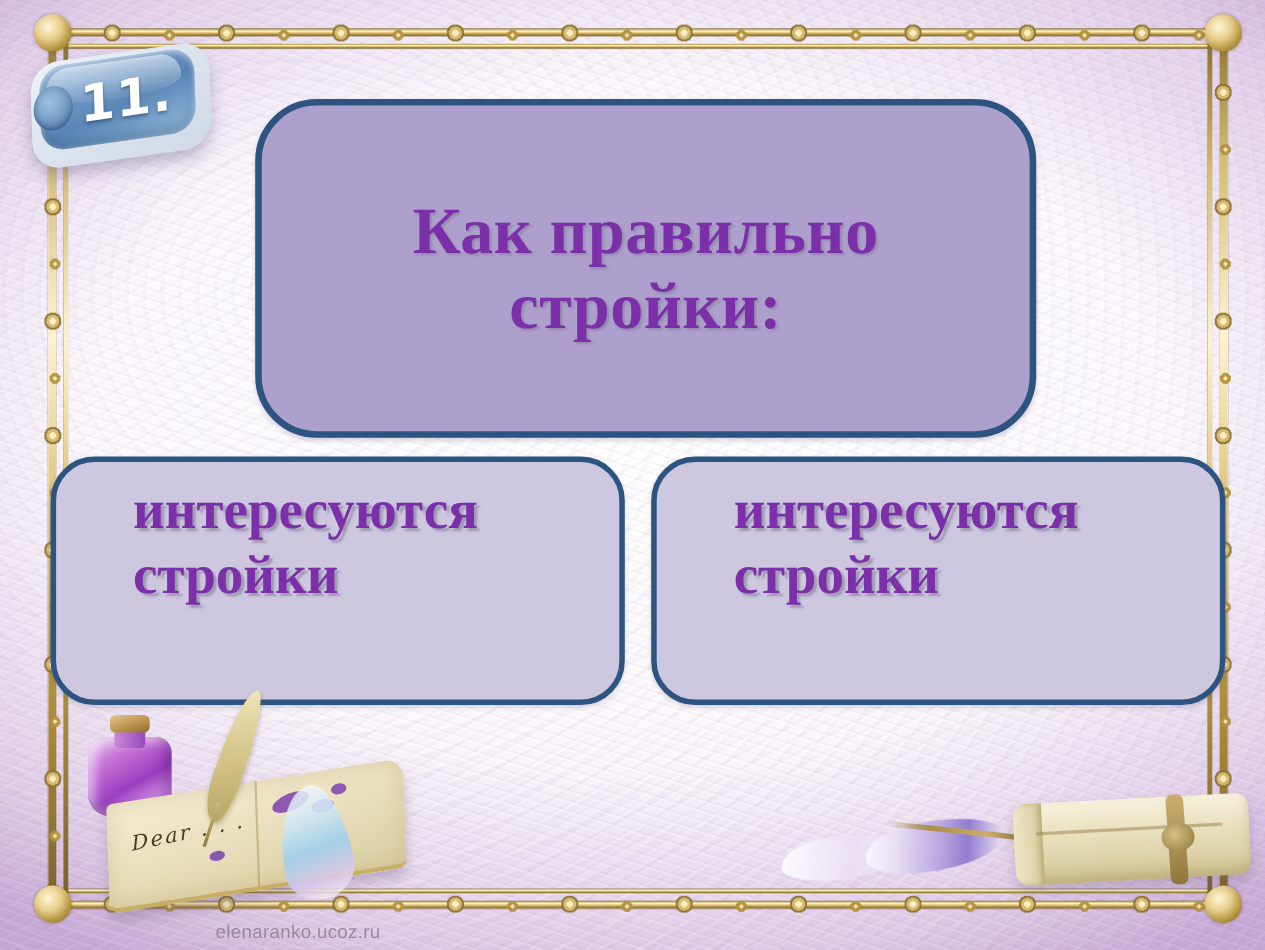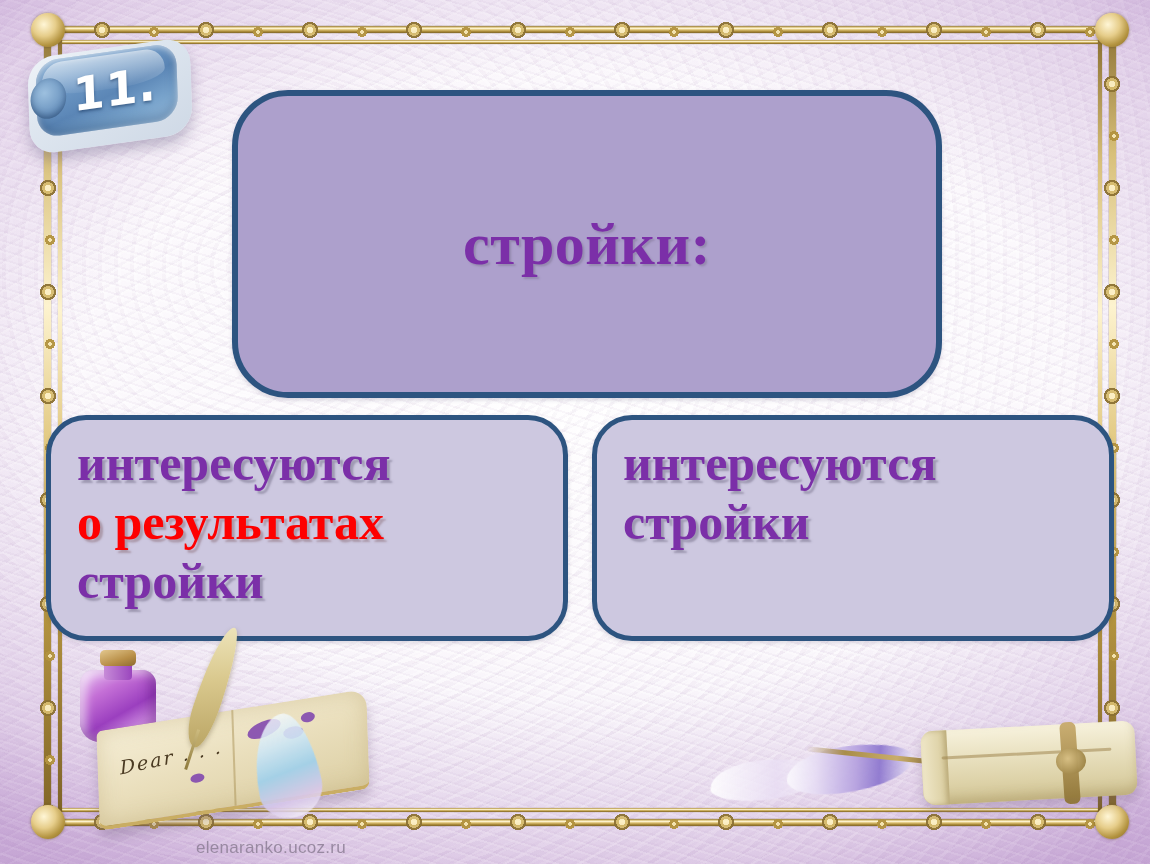--- a/index.html
+++ b/index.html
@@ -116,21 +116,21 @@
     border:5px solid #2d5480;border-radius:40px;
     background:#cdc8e0;
     padding:14px 20px 16px 26px;box-sizing:border-box;
     box-shadow:0 2px 4px rgba(60,50,90,.16);
   }
   .answer .line{
     font-family:"Liberation Serif",serif;font-weight:bold;font-size:50px;line-height:1.18;
     letter-spacing:0px;white-space:nowrap;
     text-shadow:3px 3px 2px rgba(120,115,140,.55);
   }
-  .answer .purple{color:#7b2fa8;}
+  .answer .purple{color:#7b2fa8;margin-left:44px;}
   .answer .red{color:#fe0000;text-shadow:3px 3px 2px rgba(140,110,120,.5);}
 
   
   .stilllife{position:absolute;left:58px;bottom:44px;width:360px;height:200px;}
   .ink-bottle{position:absolute;left:22px;bottom:78px;width:76px;height:92px;}
   .ink-bottle .body{
     position:absolute;left:0;bottom:0;width:76px;height:72px;border-radius:14px 14px 20px 20px;
     background:linear-gradient(150deg,rgba(236,200,245,.92) 0%,#c46fd6 30%,#9b3fbf 58%,#d79be6 82%,#efd9f5 100%);
     box-shadow:inset -6px -6px 12px rgba(90,20,120,.45), inset 6px 4px 10px rgba(255,255,255,.6);
   }
@@ -236,28 +236,28 @@
   <div class="badge">
     <div class="plate"></div>
     <div class="face"></div>
     <div class="gloss"></div>
     <div class="tab"></div>
     <div class="num">11.</div>
   </div>
 
   <div class="title-card">
     <div class="title-text">
+      <span>Как   правильно</span>
       <span class="l2">стройки:</span>
     </div>
   </div>
 
   <div class="answers">
     <div class="answer">
       <div class="line purple">интересуются</div>
-      <div class="line red">о результатах</div>
       <div class="line purple">стройки</div>
     </div>
     <div class="answer">
       <div class="line purple">интересуются</div>
       <div class="line purple">стройки</div>
     </div>
   </div>
 
   <div class="stilllife">
     <div class="ink-bottle">

